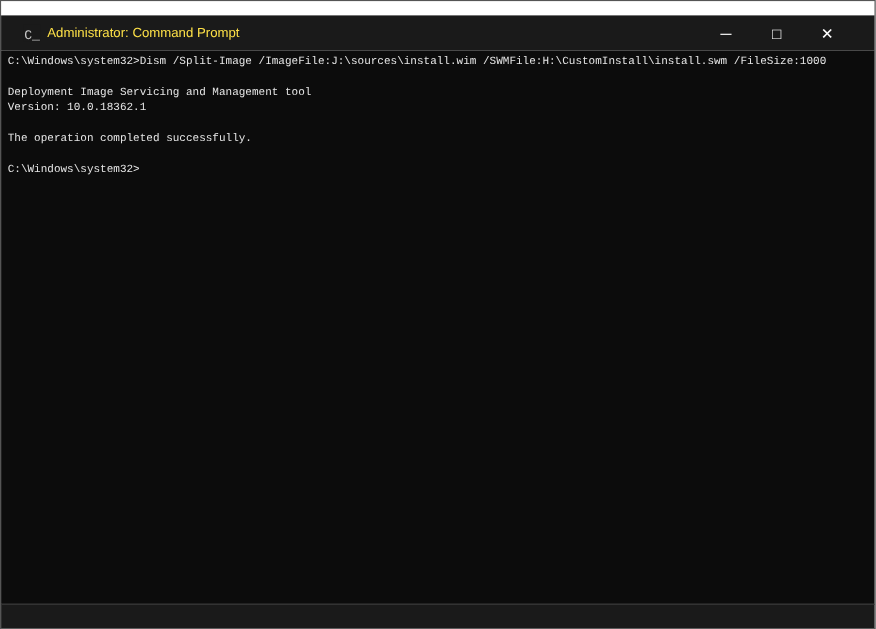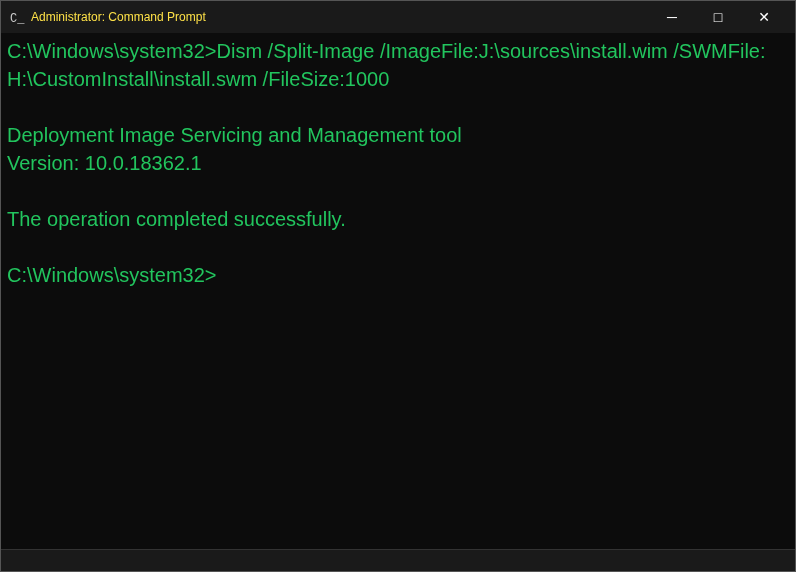--- a/index.html
+++ b/index.html
@@ -21,23 +21,24 @@
       display: flex;
       flex-direction: column;
       border: 1px solid #555;
     }
 
     .title-bar {
       background-color: #1a1a1a;
       height: 32px;
       display: flex;
       align-items: center;
-      padding: 0 8px;
+      padding: 0 20px;
       flex-shrink: 0;
       user-select: none;
+      margin-top: 13px;
     }
 
     .title-bar-icon {
       width: 16px;
       height: 16px;
       margin-right: 6px;
       flex-shrink: 0;
     }
 
     .title-bar-title {
@@ -66,23 +67,23 @@
     }
 
     .console-area {
       background-color: #0c0c0c;
       flex: 1;
       padding: 4px 6px;
       overflow: hidden;
     }
 
     .console-text {
-      font-family: Liberation Sans, sans-serif;
-      font-size: 20px;
-      color: #22c55e;
+      font-family: Liberation Mono, monospace;
+      font-size: 10px;
+      color: #e5e5e5;
       white-space: pre-wrap;
       word-break: break-all;
       line-height: 1.4;
     }
 
     .bottom-bar {
       height: 22px;
       background: #1a1a1a;
       flex-shrink: 0;
       border-top: 1px solid #333;

